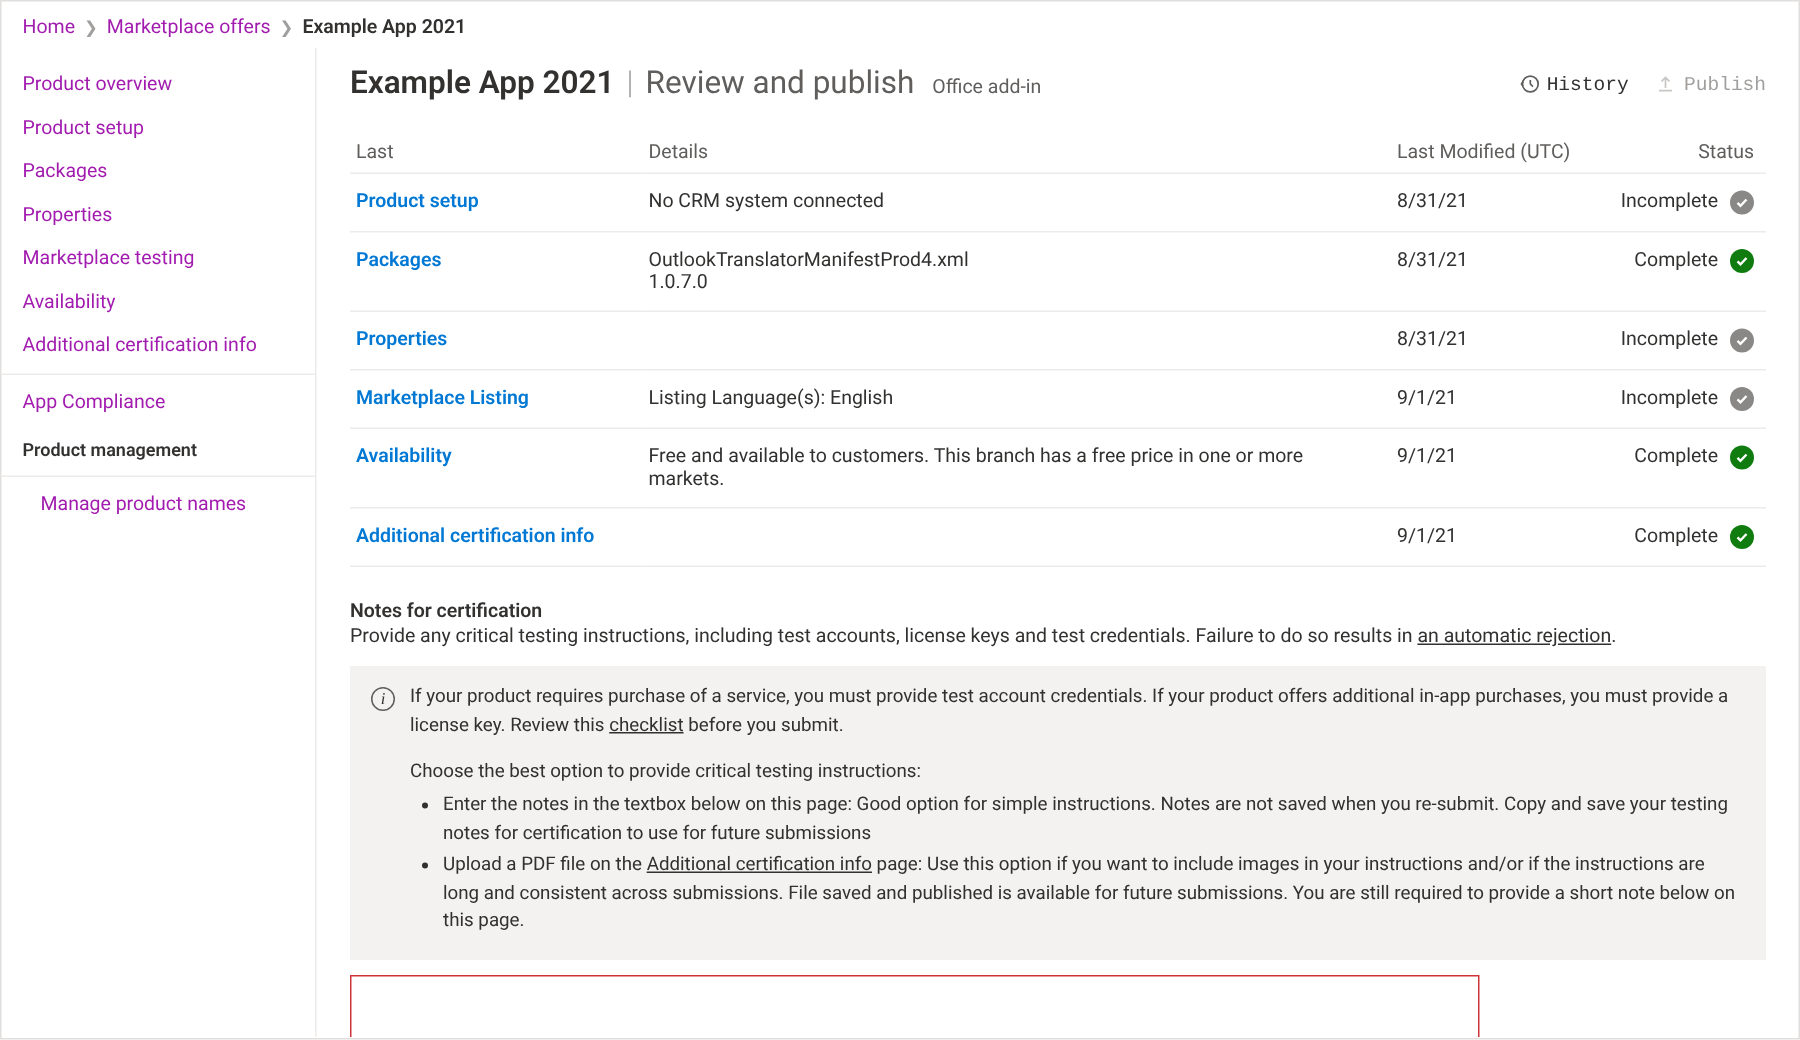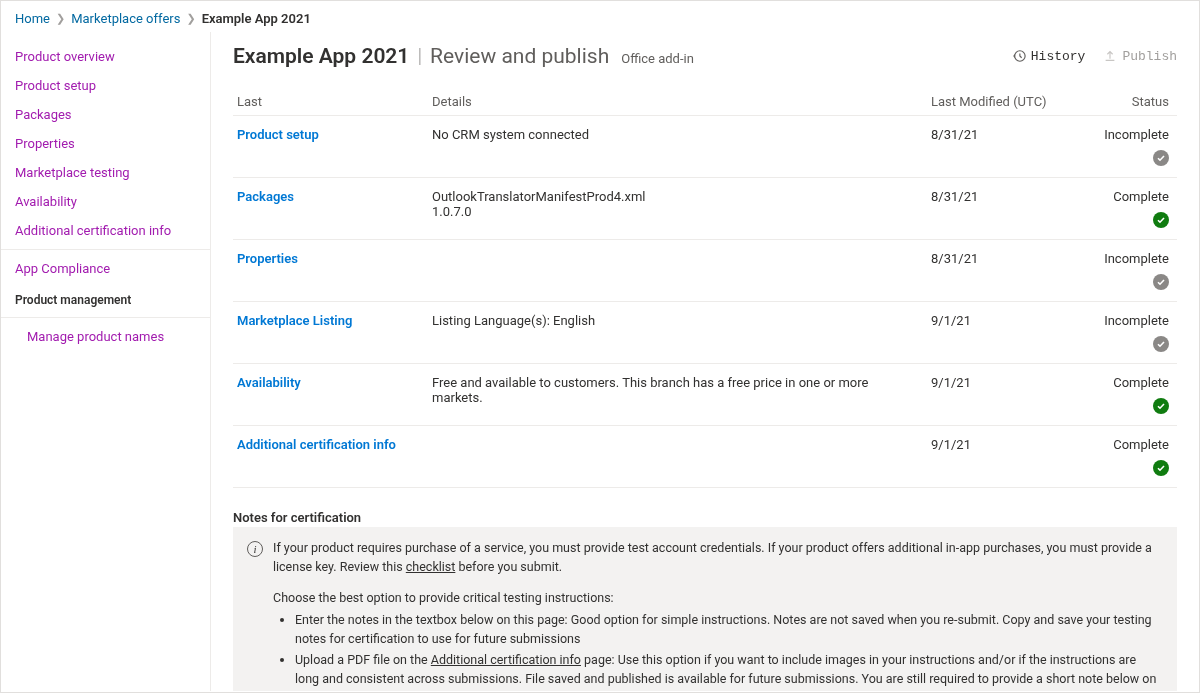--- a/index.html
+++ b/index.html
@@ -14,21 +14,21 @@
       overflow: hidden;
     }
     .breadcrumb {
       padding: 10px 14px 6px 14px;
       font-size: 13px;
       color: #605e5c;
       display: flex;
       align-items: center;
       gap: 6px;
     }
-    .breadcrumb .crumb { color: #0369a1; cursor: pointer; }
+    .breadcrumb .crumb { color: #a21caf; cursor: pointer; }
     .breadcrumb .crumb.current { color: #323130; font-weight: 600; }
     .breadcrumb .sep { color: #a19f9d; font-size: 11px; }
     .layout {
       display: flex;
       height: calc(100% - 32px);
     }
     .sidebar {
       width: 210px;
       border-right: 1px solid #edebe9;
       padding-top: 10px;
@@ -120,24 +120,23 @@
       font-size: 13px;
     }
     .table td.area-link {
       color: #0078d4;
       font-weight: 600;
       cursor: pointer;
     }
     .table td.details { color: #323130; white-space: pre-line; }
     .status-cell {
       display: flex;
-      align-items: flex-end;
+      align-items: flex-start;
       justify-content: flex-end;
       gap: 8px;
-      flex-direction: column;
     }
     .status-icon {
       width: 16px;
       height: 16px;
       border-radius: 50%;
       display: inline-flex;
       align-items: center;
       justify-content: center;
       flex-shrink: 0;
     }
@@ -354,20 +353,23 @@
                   </svg>
                 </span>
               </div>
             </td>
           </tr>
         </tbody>
     </table>
 
     <div class="notes-section">
       <div class="notes-title">Notes for certification</div>
+      <div class="notes-sub">
+        <span>Provide any critical testing instructions, including test accounts, license keys and test credentials. Failure to do so results in </span><span class="underline">an automatic rejection</span><span>.</span>
+      </div>
 
       <div class="info-box">
         <div class="info-row1">
           <div class="info-icon">i</div>
           <div>
             <span>If your product requires purchase of a service, you must provide test account credentials. If your product offers additional in-app purchases, you must provide a license key. Review this </span><span class="underline">checklist</span><span> before you submit.</span>
           </div>
         </div>
         <div class="info-sub">
           <div>Choose the best option to provide critical testing instructions:</div>

